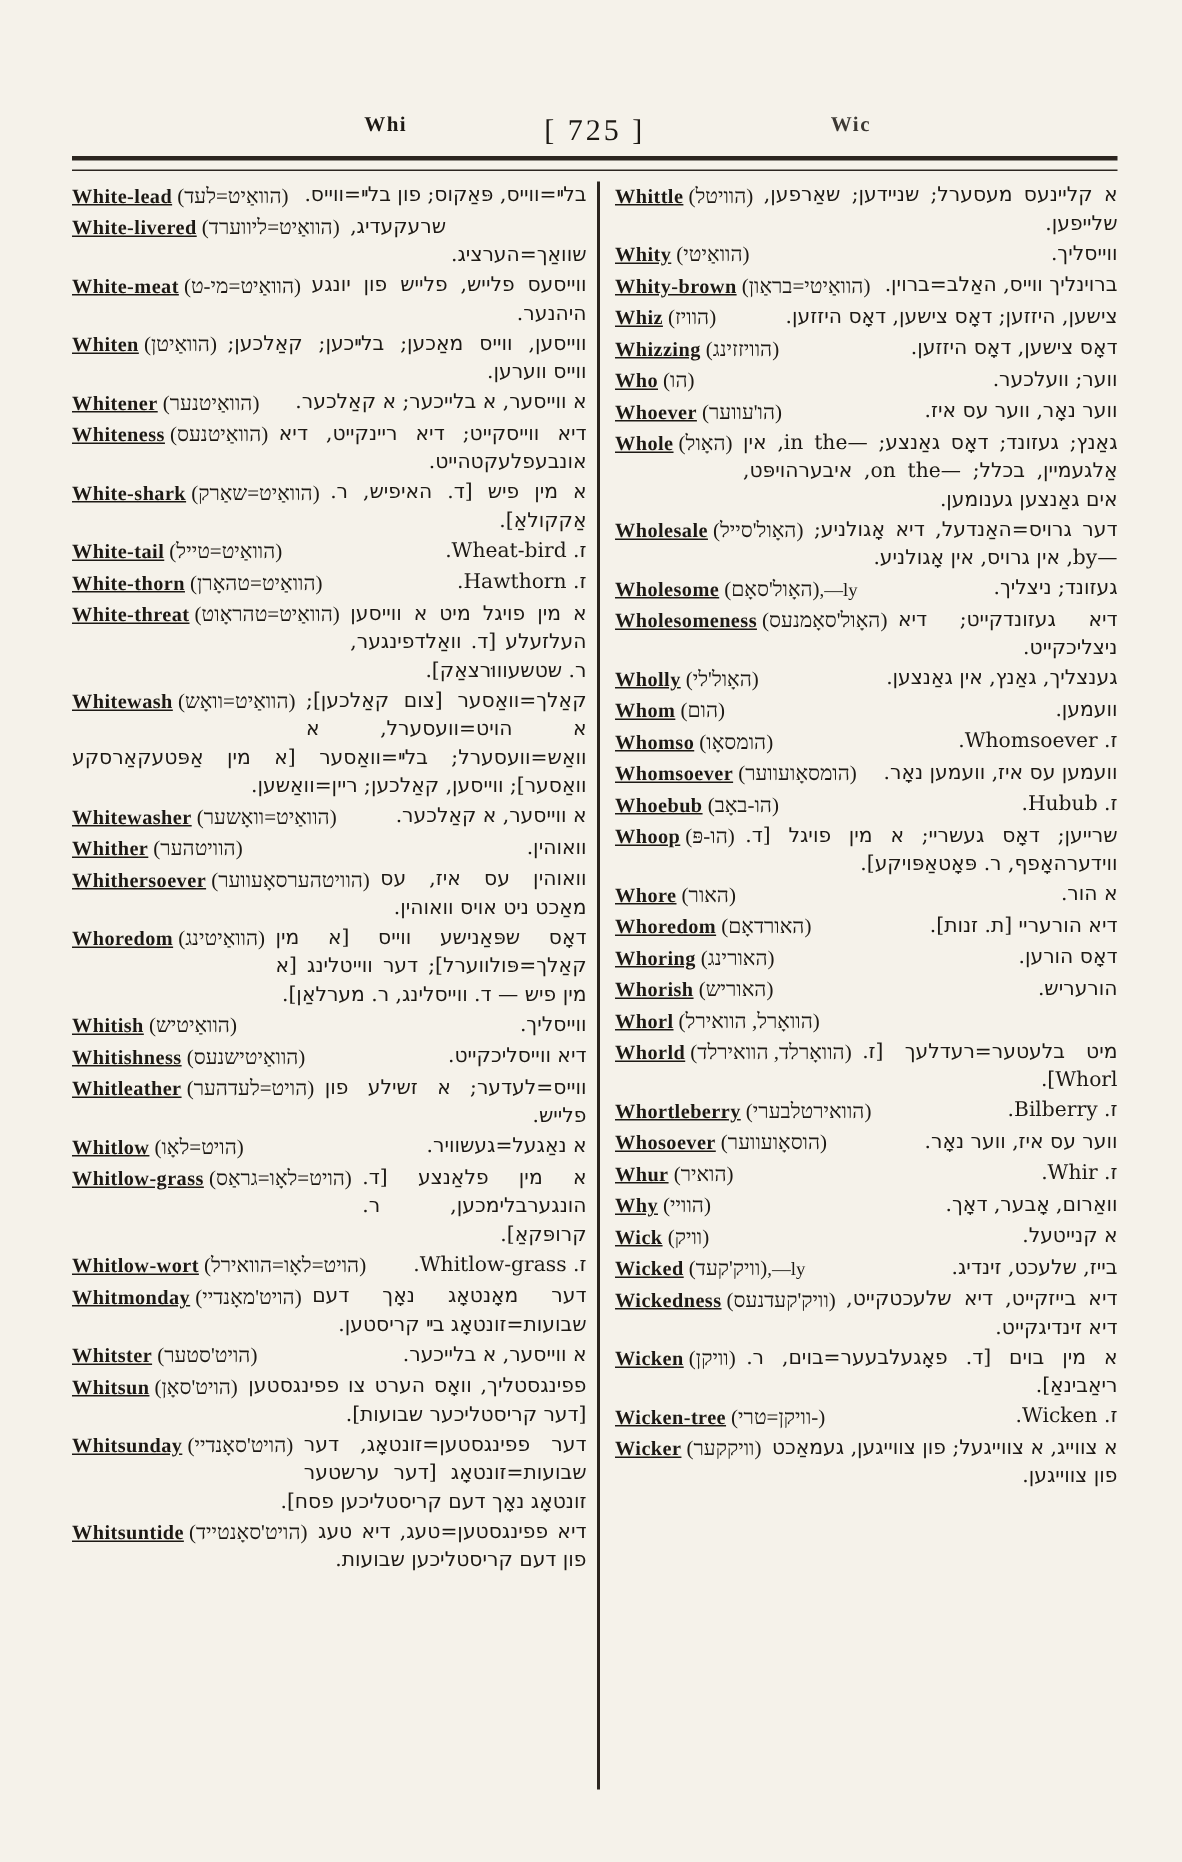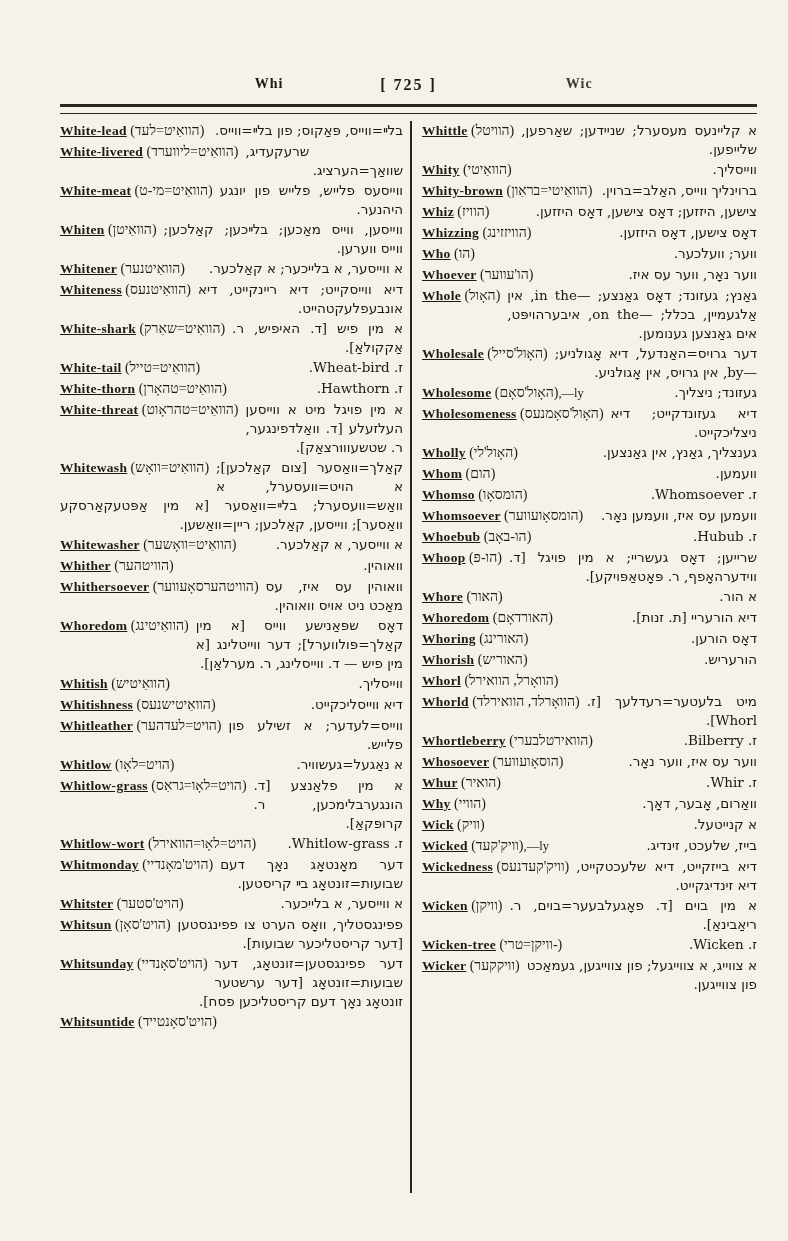--- a/index.html
+++ b/index.html
@@ -10,28 +10,28 @@
   html,body{margin:0;padding:0;}
   body{
     width:788px;height:1241px;
     background:var(--paper);
     font-family:"Liberation Serif","DejaVu Serif","DejaVu Sans",serif;
     color:var(--ink);
     overflow:hidden;
     position:relative;
   }
   .page{
-    position:absolute;left:60px;top:76px;width:697px;
+    position:absolute;left:48px;top:76px;width:697px;
   }
   .running-head{
     position:relative;height:22px;
     font-size:14px;font-weight:bold;
   }
   .running-head .guide-left{position:absolute;left:30%;transform:translateX(-50%);letter-spacing:1px;}
-  .running-head .page-no{position:absolute;left:50%;transform:translateX(-50%);font-weight:bold;font-size:16px;letter-spacing:2px;}
+  .running-head .page-no{position:absolute;left:50%;transform:translateX(-50%);font-weight:normal;font-size:20px;letter-spacing:2px;}
   .running-head .guide-right{position:absolute;left:74.5%;transform:translateX(-50%);letter-spacing:1px;opacity:.85;}
   .head-rule{
     height:6px;
     border-top:3px solid var(--rule);
     border-bottom:1.5px solid var(--rule);
     margin-top:6px;
   }
   .columns{display:flex;margin-top:7px;align-items:flex-start;}
   .col{box-sizing:border-box;}
   .col-left{width:352px;padding-right:7px;border-right:2px solid var(--rule);min-height:1072px;}
@@ -120,21 +120,21 @@
         <p class="entry"><span class="hw-block"><b class="hw">Whitlow-wort</b> <span class="tr">(הויט=לאָו=הוואירל)</span><span class="suffix"></span></span><span class="def">ז. Whitlow-grass.</span></p>
 
         <p class="entry"><span class="hw-block"><b class="hw">Whitmonday</b> <span class="tr">(הויט'מאָנדיי)</span><span class="suffix"></span></span><span class="def">דער מאָנטאָג נאָך דעם שבועות=זונטאָג בײ קריסטען.</span></p>
 
         <p class="entry"><span class="hw-block"><b class="hw">Whitster</b> <span class="tr">(הויט'סטער)</span><span class="suffix"></span></span><span class="def">א ווייסער, א בלייכער.</span></p>
 
         <p class="entry"><span class="hw-block"><b class="hw">Whitsun</b> <span class="tr">(הויט'סאָן)</span><span class="suffix"></span></span><span class="def">פפינגסטליך, וואָס הערט צו פפינגסטען [דער קריסטליכער שבועות].</span></p>
 
         <p class="entry"><span class="hw-block"><b class="hw">Whitsunday</b> <span class="tr">(הויט'סאָנדיי)</span><span class="suffix"></span></span><span class="def">דער פפינגסטען=זונטאָג, דער שבועות=זונטאָג [דער ערשטער זונטאָג נאָך דעם קריסטליכען פסח].</span></p>
 
-        <p class="entry"><span class="hw-block"><b class="hw">Whitsuntide</b> <span class="tr">(הויט'סאָנטייד)</span><span class="suffix"></span></span></p>
+        <p class="entry"><span class="hw-block"><b class="hw">Whitsuntide</b> <span class="tr">(הויט'סאָנטייד)</span><span class="suffix"></span></span><span class="def">דיא פפינגסטען=טעג, דיא טעג פון דעם קריסטליכען שבועות.</span></p>
       </div>
 
     <div class="col col-right">
 
         <p class="entry"><span class="hw-block"><b class="hw">Whittle</b> <span class="tr">(הוויטל)</span><span class="suffix"></span></span><span class="def">א קליינעס מעסערל; שניידען; שאַרפען, שלייפען.</span></p>
 
         <p class="entry"><span class="hw-block"><b class="hw">Whity</b> <span class="tr">(הוואַיטי)</span><span class="suffix"></span></span><span class="def">ווייסליך.</span></p>
 
         <p class="entry"><span class="hw-block"><b class="hw">Whity-brown</b> <span class="tr">(הוואַיטי=בראַון)</span><span class="suffix"></span></span><span class="def">ברוינליך ווייס, האַלב=ברוין.</span></p>
 

